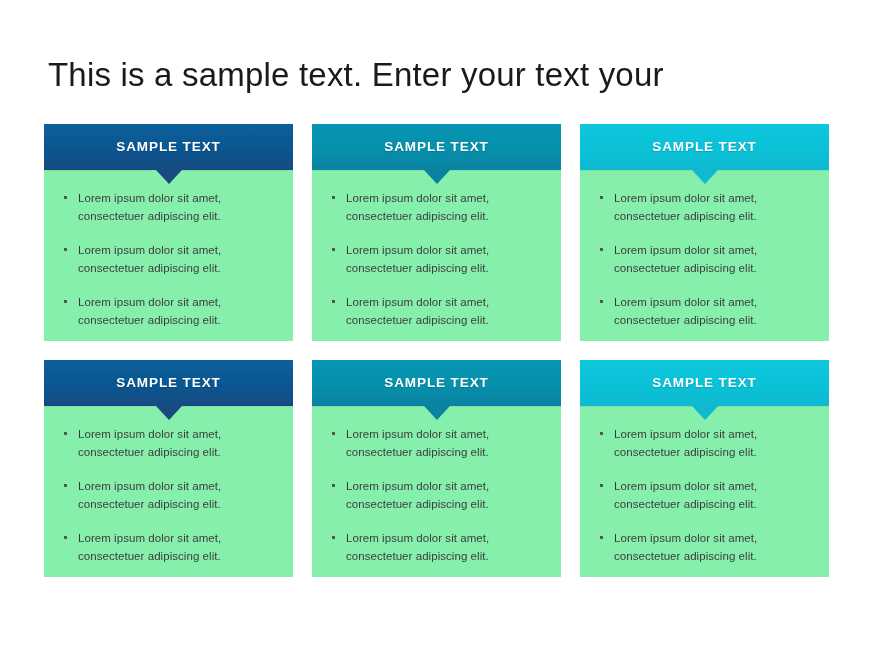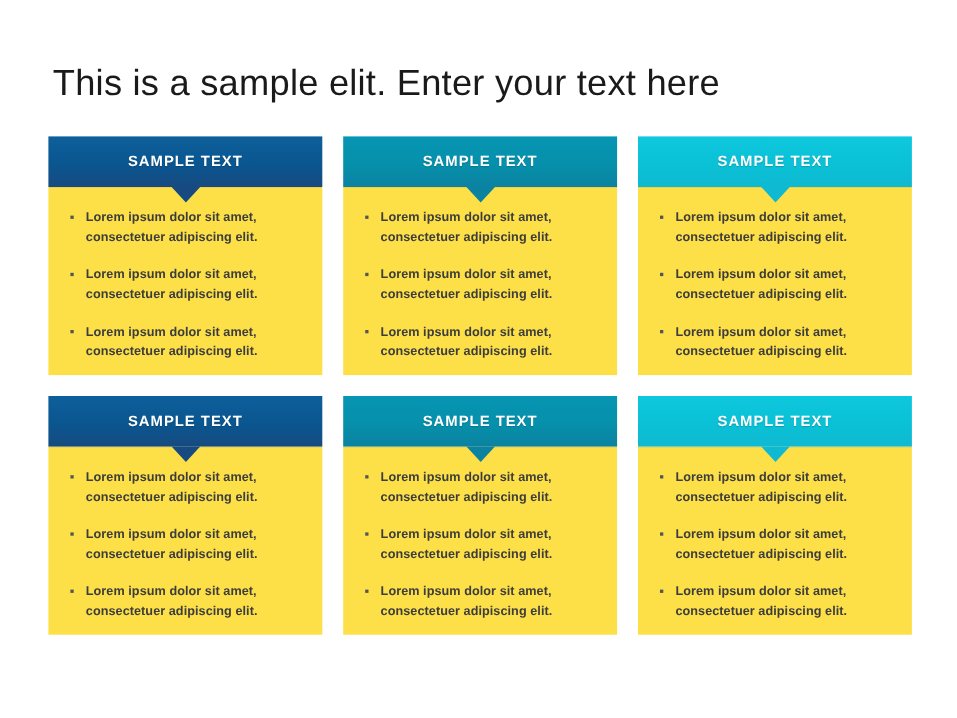--- a/index.html
+++ b/index.html
@@ -80,25 +80,24 @@
     width: 0;
     height: 0;
     border-left: 13px solid transparent;
     border-right: 13px solid transparent;
     z-index: 3;
   }
 
   .card-body {
     position: relative;
     flex: 1 1 auto;
-    background: #fde047;
+    background: #86efac;
     padding: 20px 16px 10px 10px;
     box-sizing: border-box;
     box-shadow: inset 0 1px 0 rgba(0,0,0,0.06);
-    font-weight: bold;
   }
 
   .bullet-list {
     list-style: none;
     margin: 0;
     padding: 0;
   }
 
   .bullet-item {
     position: relative;
@@ -137,21 +136,21 @@
   .hdr-cyan {
     background: linear-gradient(180deg, #0ec8dd 0%, #0ac1d6 55%, #0fb9d2 100%);
   }
   .notch-cyan { border-top: 14px solid #0fb9d2; }
 </style>
 </head>
 <body>
 
 <div class="slide">
 
-  <div class="slide-title">This is a sample elit. Enter your text here</div>
+  <div class="slide-title">This is a sample text. Enter your text your</div>
 
   <div class="grid">
 
     <div class="card">
       <div class="card-header hdr-blue">
         <span class="card-header-title">SAMPLE TEXT</span>
         <span class="card-notch notch-blue"></span>
       </div>
       <div class="card-body">
         <ul class="bullet-list">

